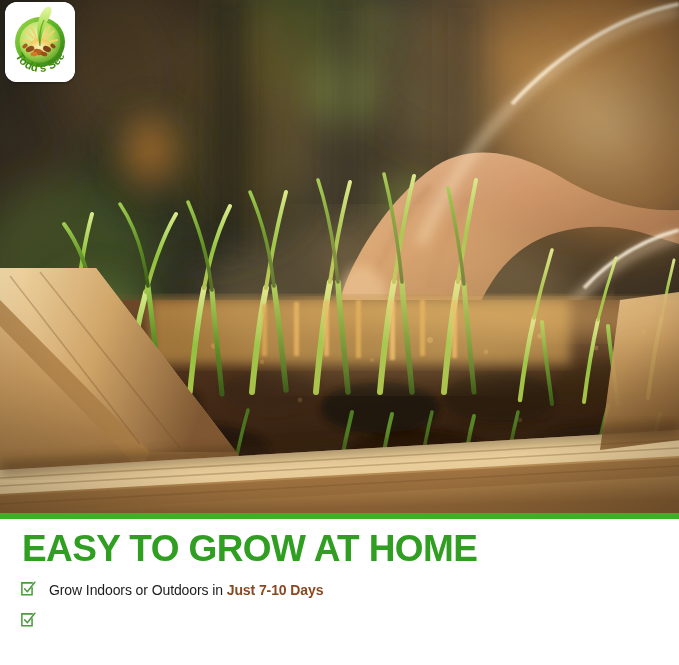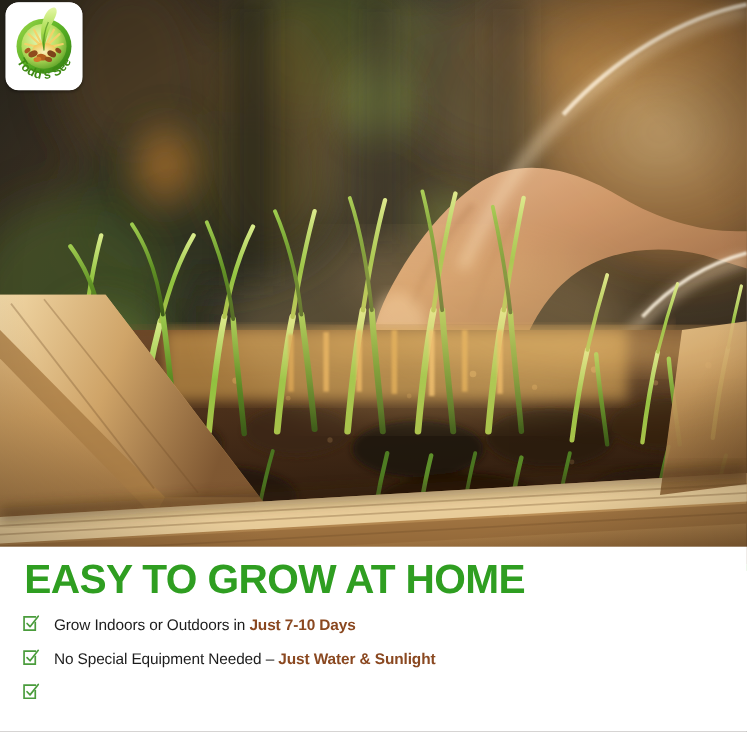--- a/index.html
+++ b/index.html
@@ -38,21 +38,21 @@
 
   
   .divider {
     position:absolute; left:0; top:513px;
     width:679px; height:6px;
     background:#3faf24;
   }
 
   
   .textblock {
-    position:absolute; left:0; top:497px;
+    position:absolute; left:0; top:519px;
     width:679px; height:146px;
     background:#ffffff;
   }
   .headline {
     position:absolute; left:22px; top:9px;
     font-size:37px;
     font-weight:bold;
     letter-spacing:-0.6px;
     color:#2f9e21;
     white-space:nowrap;
@@ -439,31 +439,20 @@
           <svg viewBox="0 0 20 20">
             <path d="M2.2,2.2 L14.2,2.2 M2.2,2.2 L2.2,16.2 M2.2,16.2 L14.2,16.2 M14.2,16.2 L14.2,8.2" stroke="#4a9c3c" stroke-width="1.8" fill="none" stroke-linecap="square"></path>
             <path d="M5.4,9.2 L8.6,12.6 L17.4,1.4" stroke="#4a9c3c" stroke-width="1.8" fill="none" stroke-linecap="round" stroke-linejoin="round"></path>
           </svg>
         </span>
         <span class="btext">
           <span>Grow Indoors or Outdoors in </span><span class="hl">Just 7-10 Days</span>
         </span>
       </div>
 
-      <div class="bullet">
-        <span class="check-icon">
-          <svg viewBox="0 0 20 20">
-            <path d="M2.2,2.2 L14.2,2.2 M2.2,2.2 L2.2,16.2 M2.2,16.2 L14.2,16.2 M14.2,16.2 L14.2,8.2" stroke="#4a9c3c" stroke-width="1.8" fill="none" stroke-linecap="square"></path>
-            <path d="M5.4,9.2 L8.6,12.6 L17.4,1.4" stroke="#4a9c3c" stroke-width="1.8" fill="none" stroke-linecap="round" stroke-linejoin="round"></path>
-          </svg>
-        </span>
-        <span class="btext">
-          <span>No Special Equipment Needed – </span><span class="hl">Just Water &amp; Sunlight</span>
-        </span>
-      </div>
 
       <div class="bullet">
         <span class="check-icon">
           <svg viewBox="0 0 20 20">
             <path d="M2.2,2.2 L14.2,2.2 M2.2,2.2 L2.2,16.2 M2.2,16.2 L14.2,16.2 M14.2,16.2 L14.2,8.2" stroke="#4a9c3c" stroke-width="1.8" fill="none" stroke-linecap="square"></path>
             <path d="M5.4,9.2 L8.6,12.6 L17.4,1.4" stroke="#4a9c3c" stroke-width="1.8" fill="none" stroke-linecap="round" stroke-linejoin="round"></path>
           </svg>
         </span>
       </div>
 

